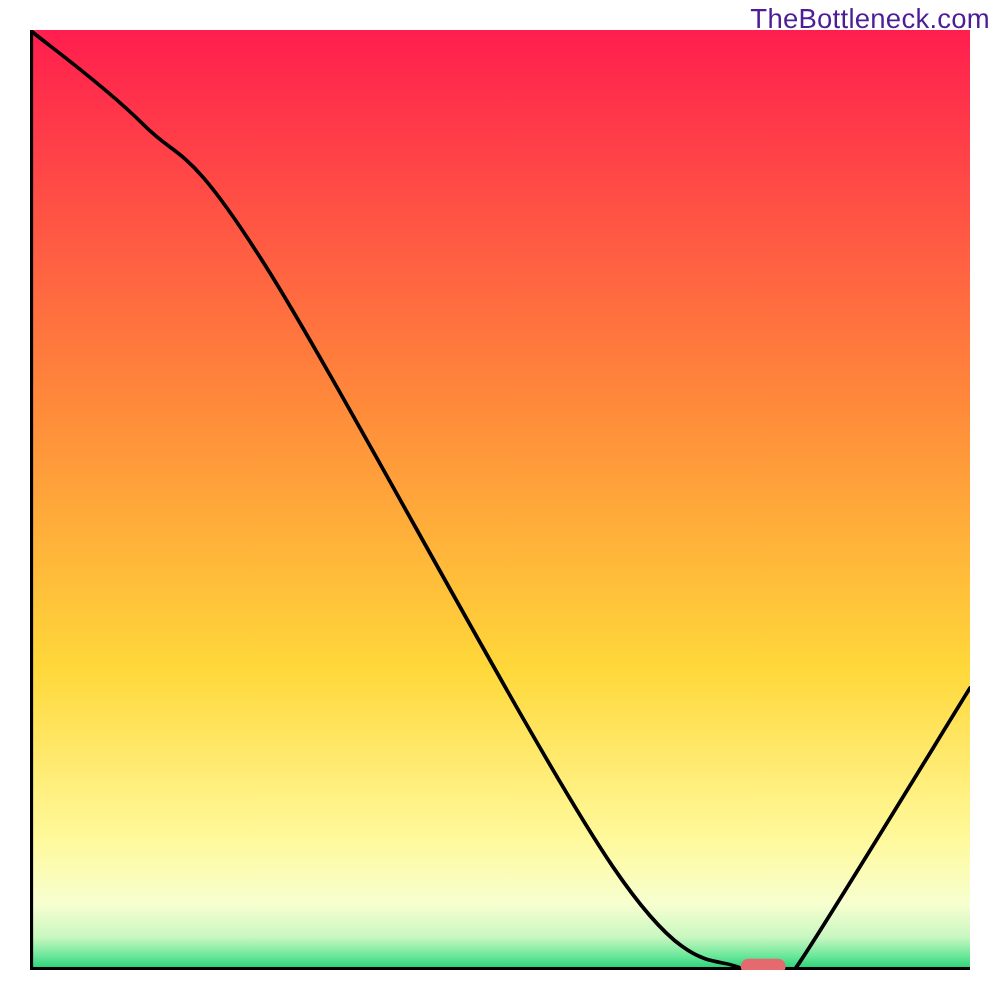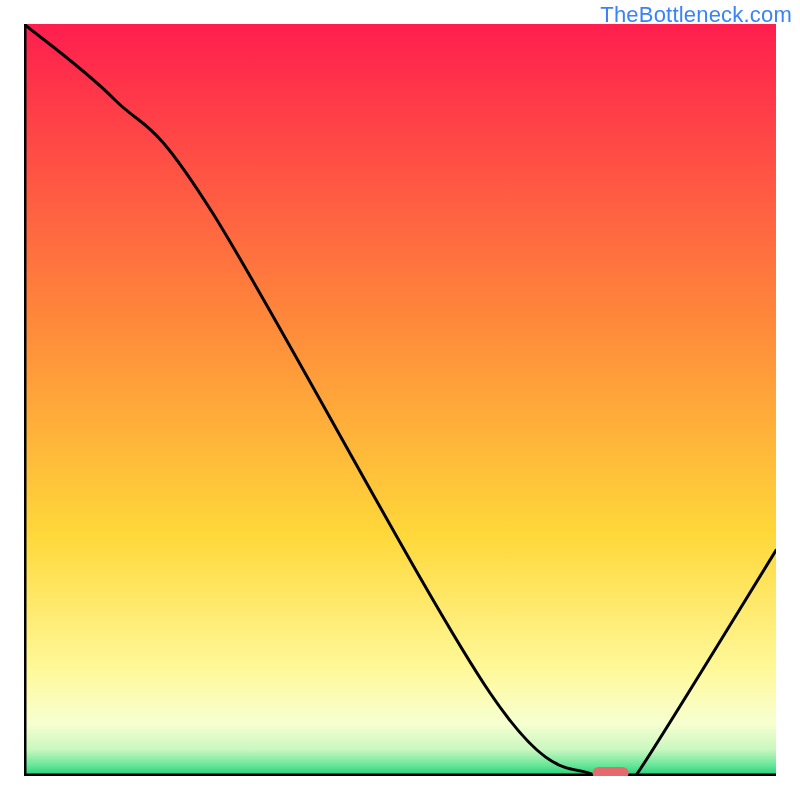--- a/index.html
+++ b/index.html
@@ -8,21 +8,21 @@
     width: 800px;
     height: 800px;
     background: #ffffff;
     font-family: Arial, Helvetica, sans-serif;
     position: relative;
   }
   .watermark {
     position: absolute;
     top: 2px;
     right: 8px;
-    color: #3b82f6;
+    color: #4c1d95;
     font-size: 22px;
     letter-spacing: 0.2px;
     z-index: 10;
   }
   .chart-wrap {
     position: absolute;
     left: 24px;
     top: 24px;
     width: 752px;
     height: 752px;

